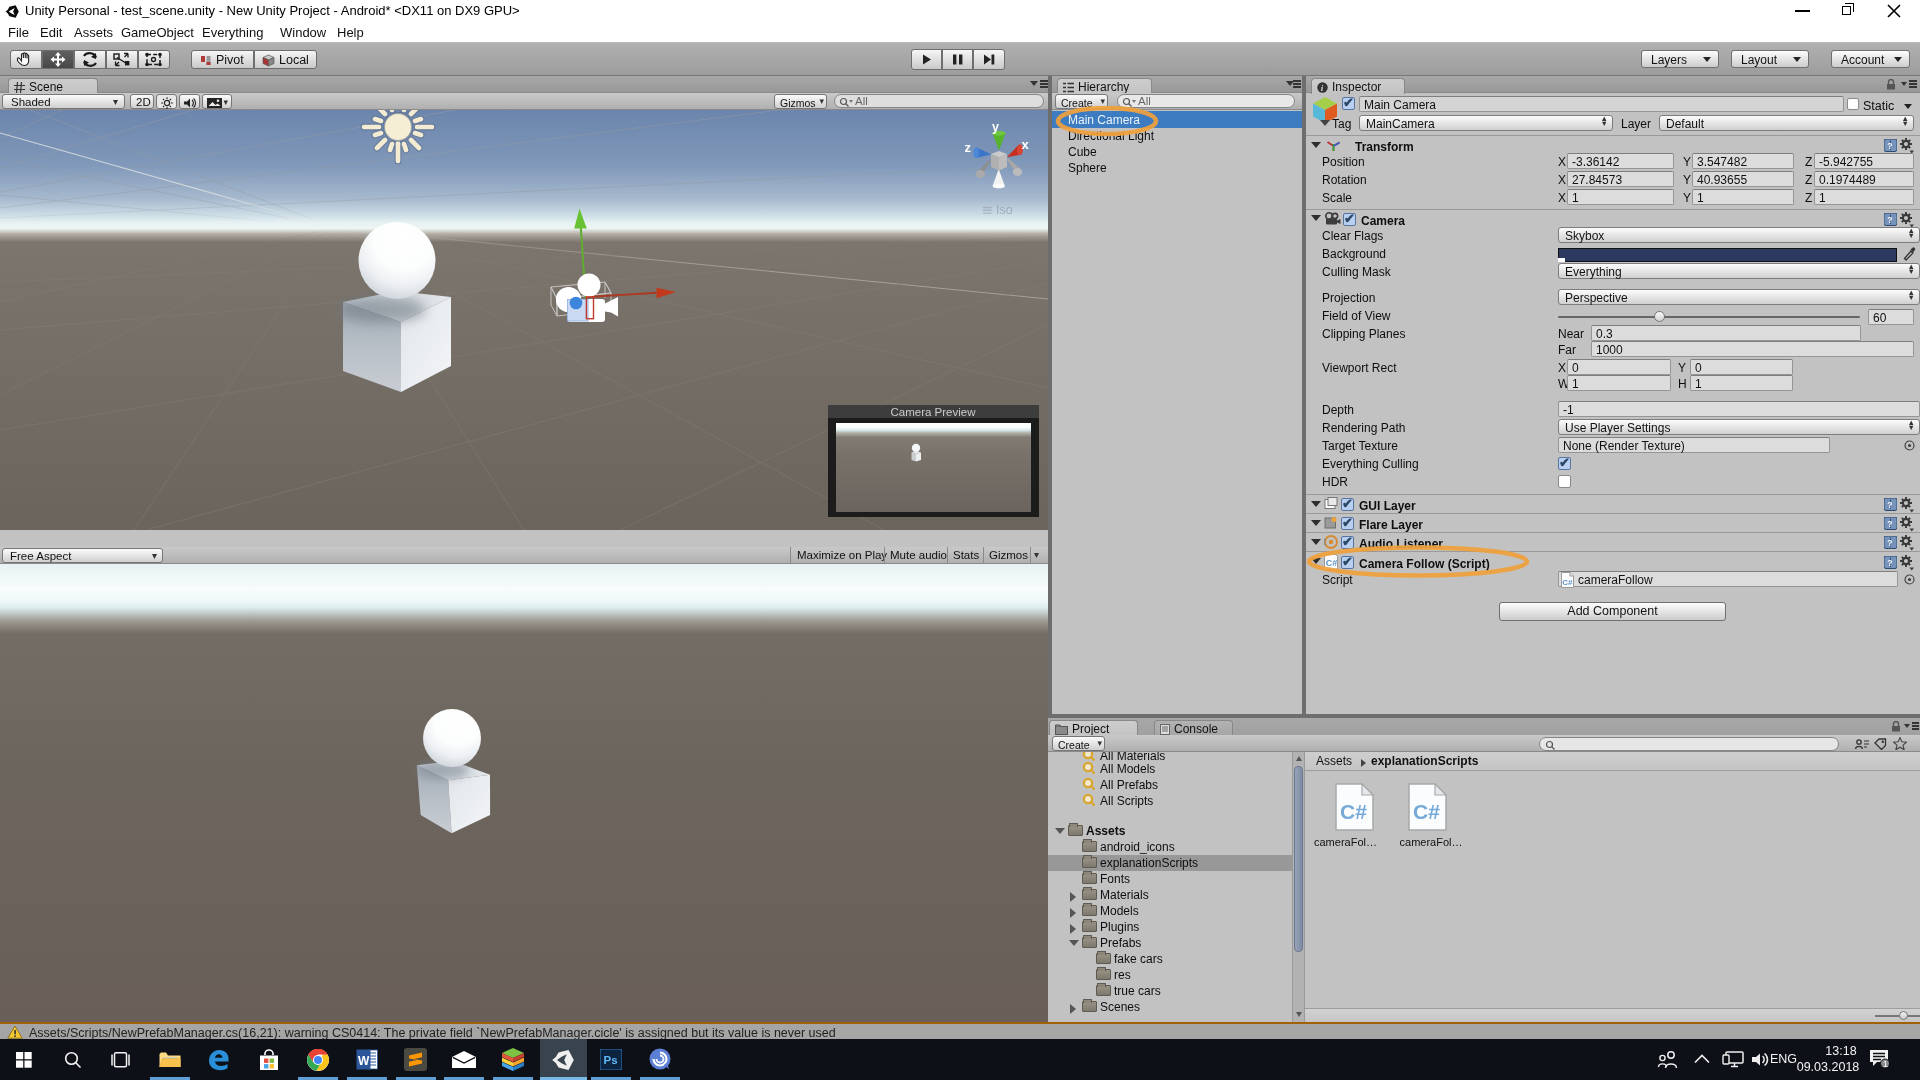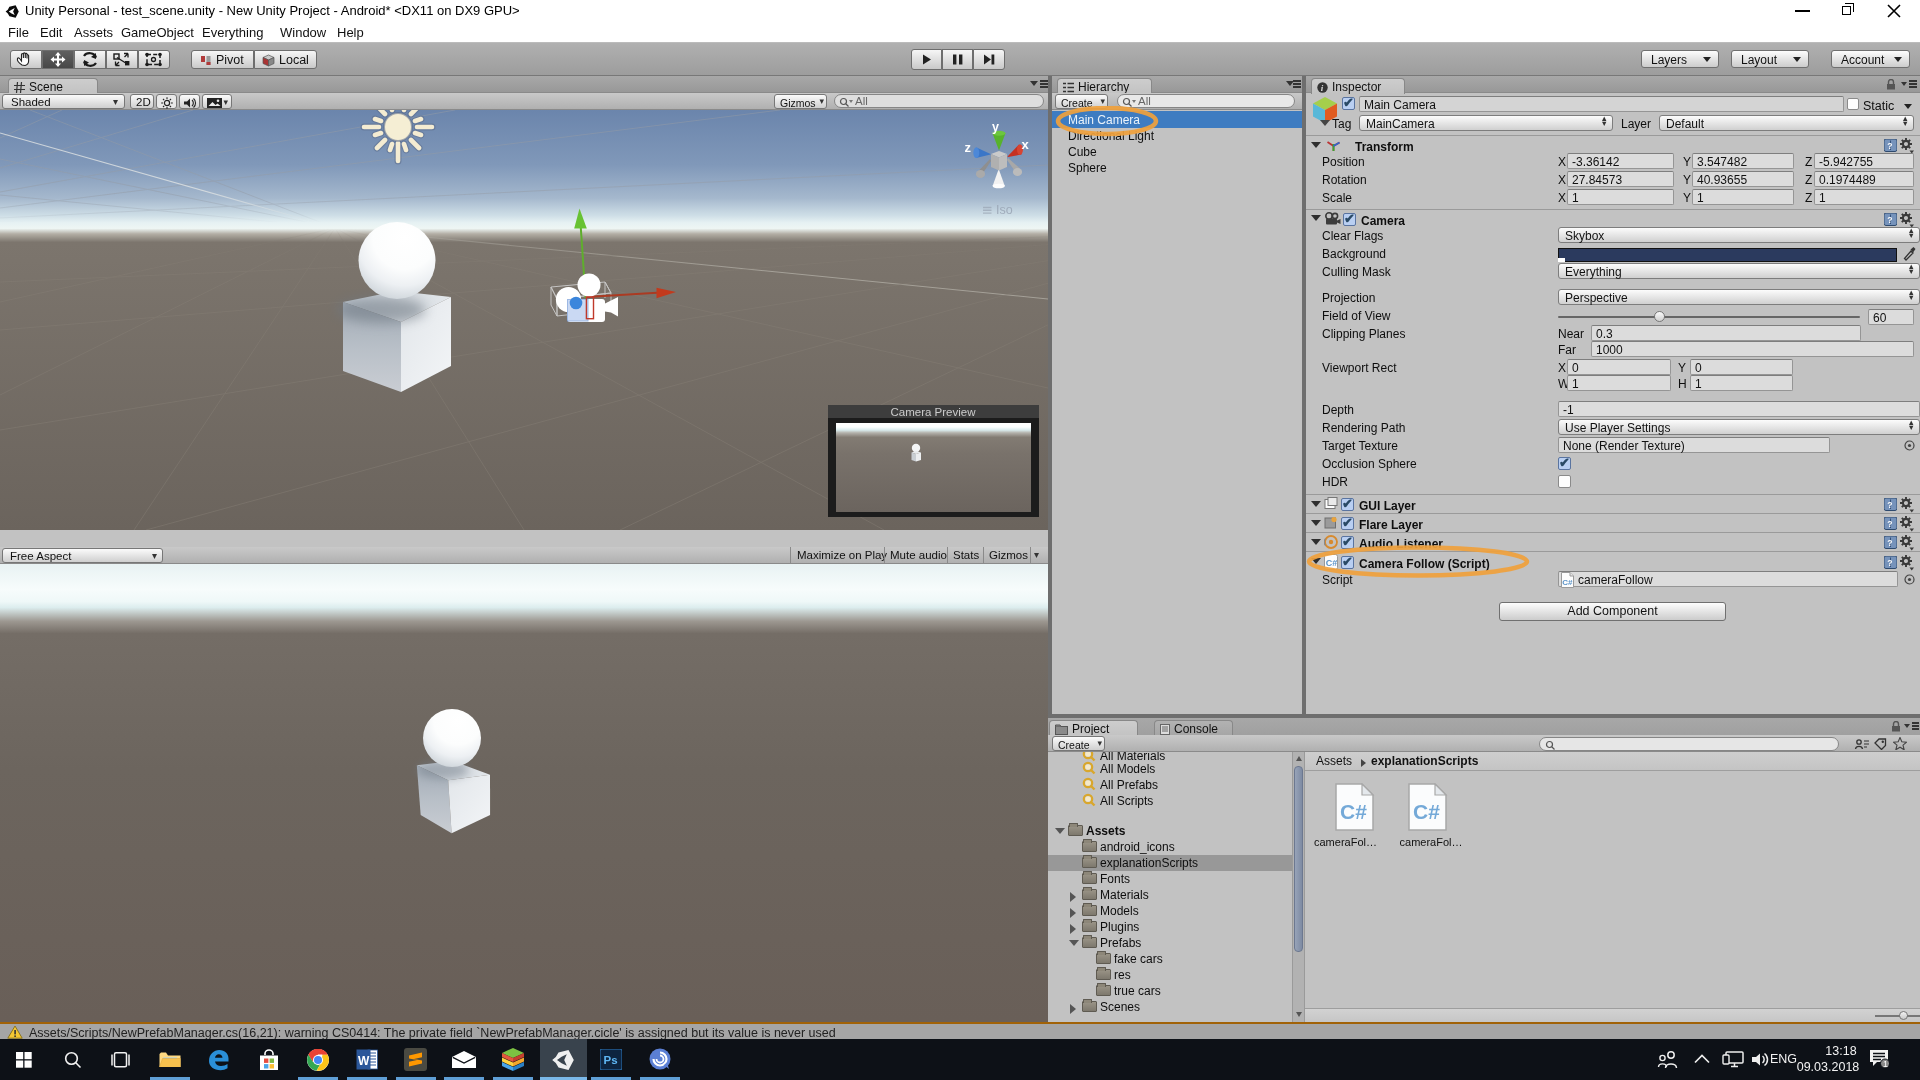--- a/index.html
+++ b/index.html
@@ -651,21 +651,21 @@
         <span class="udarr">▲<br>▼</span>
       </div>
  <span class="ilab" style="left:16px;top:363px">Target Texture</span>
  <div class="ifld" style="left:252px;top:361px;width:272px">
         <span>None (Render Texture)</span>
       </div>
  <svg class="abs" style="left:598px;top:364px" width="11" height="11">
         <circle cx="5.5" cy="5.5" r="4.5" fill="none" stroke="#444" stroke-width="1.2"></circle>
         <circle cx="5.5" cy="5.5" r="1.6" fill="#444"></circle>
       </svg>
- <span class="ilab" style="left:16px;top:381px">Occlusion Sphere</span>
+ <span class="ilab" style="left:16px;top:381px">Everything Culling</span>
  <div class="cb on" style="left:252px;top:381px">
         <span class="chk">✔</span>
       </div>
  <span class="ilab" style="left:16px;top:399px">HDR</span>
  <div class="cb" style="left:252px;top:399px"></div>
  <div class="sep" style="top:418px"></div>
  <div class="tri" style="left:5px;top:425px"></div>
  <svg class="abs" style="left:18px;top:421px" width="14" height="13">
         <rect x="1" y="2.5" width="10" height="9" fill="#fdfdfd" stroke="#777" stroke-width="1"></rect>
         <rect x="4" y="0.5" width="9" height="8" fill="#e9e9e9" stroke="#777" stroke-width="1"></rect>

